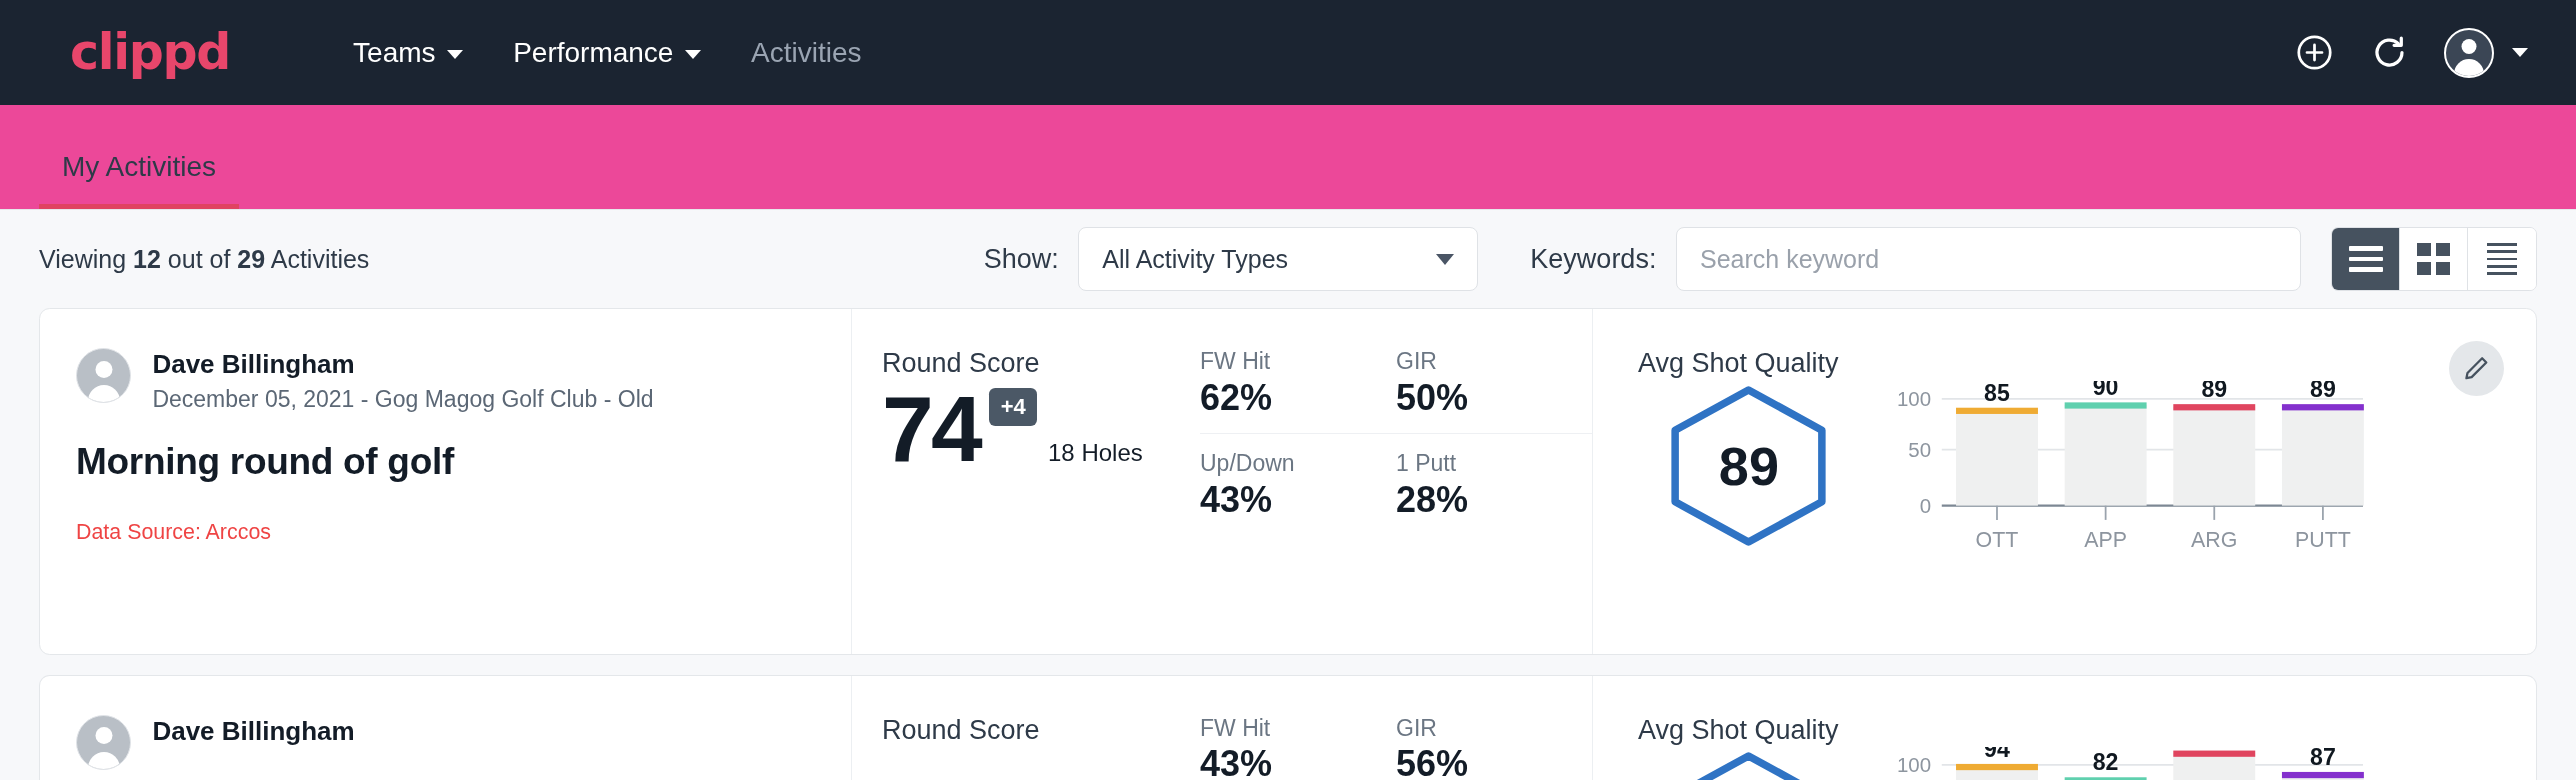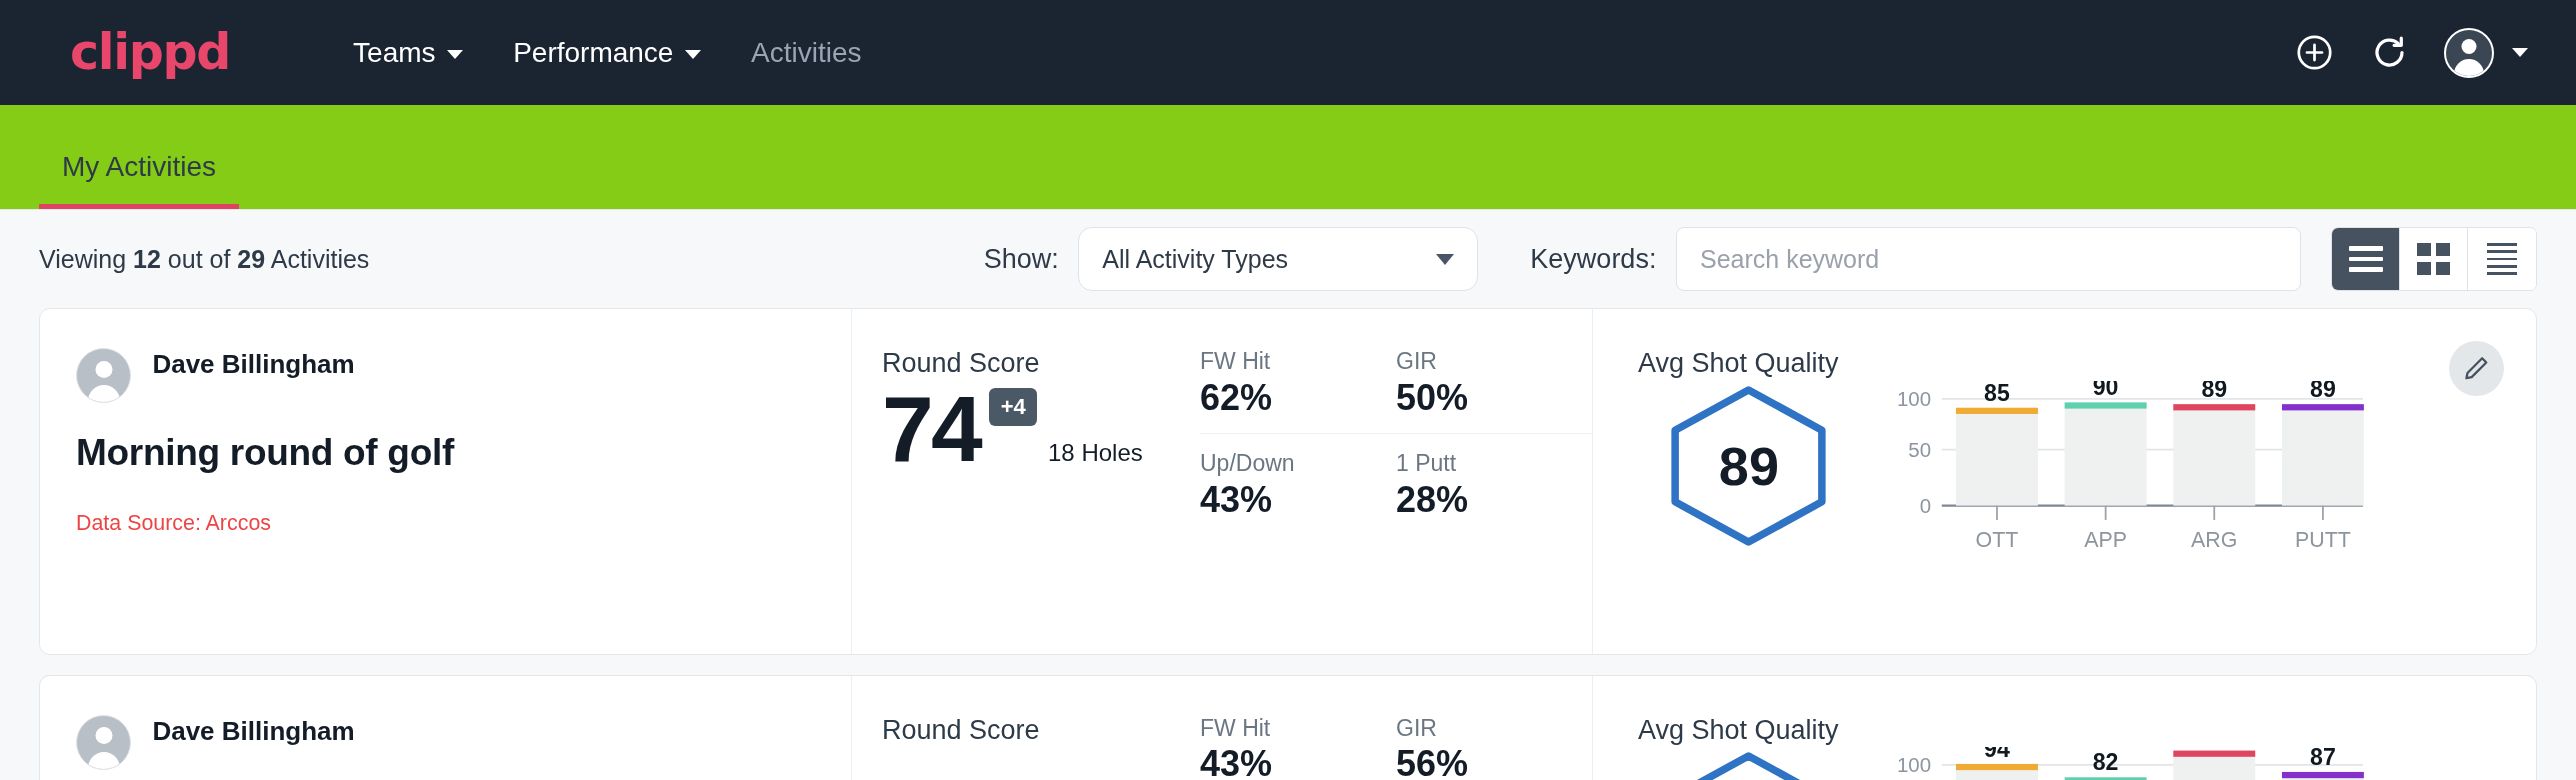--- a/index.html
+++ b/index.html
@@ -80,21 +80,21 @@
     width: 0; height: 0;
     border-left: 8px solid transparent;
     border-right: 8px solid transparent;
     border-top: 9px solid #ffffff;
     margin-left: -16px;
   }
 
   
   .tabbar {
     height: 105px;
-    background: #84cc16;
+    background: #ec4899;
     border-bottom: 1.8px solid #e6e8eb;
     display: flex;
     align-items: flex-end;
     padding-left: 39px;
   }
   .tab {
     font-size: 28px;
     color: #2e3a48;
     padding: 0 23px 23px 23px;
     border-bottom: 5.4px solid #e04362;
@@ -116,21 +116,21 @@
     margin-left: auto;
     display: flex;
     align-items: center;
     gap: 0;
   }
   .lbl { font-size: 27px; color: #2e3a48; margin-right: 19.6px; }
   .select {
     width: 400px; height: 64px;
     background: #ffffff;
     border: 1.8px solid #dfe2e6;
-    border-radius: 14px;
+    border-radius: 8px;
     display: flex; align-items: center;
     padding: 0 23px;
     font-size: 25px; color: #2e3a48;
     cursor: pointer;
     margin-right: 52px;
   }
   .select .sel-chev {
     margin-left: auto;
     width: 0; height: 0;
     border-left: 9.8px solid transparent;
@@ -368,20 +368,21 @@
 </div>
 
 <div class="cards">
 
   <div class="card">
     <div class="col-left">
       <div class="who">
         <div class="avatar-card"></div>
         <div>
           <div class="uname">Dave Billingham</div>
+          <div class="umeta">December 05, 2021 - Gog Magog Golf Club - Old</div>
         </div>
       </div>
       <div class="ctitle">Morning round of golf</div>
       <div class="csource">Data Source: Arccos</div>
     </div>
 
     <div class="col-score">
       <div class="sect-label">Round Score</div>
       <div class="scorerow">
         <div class="bignum">74</div>

